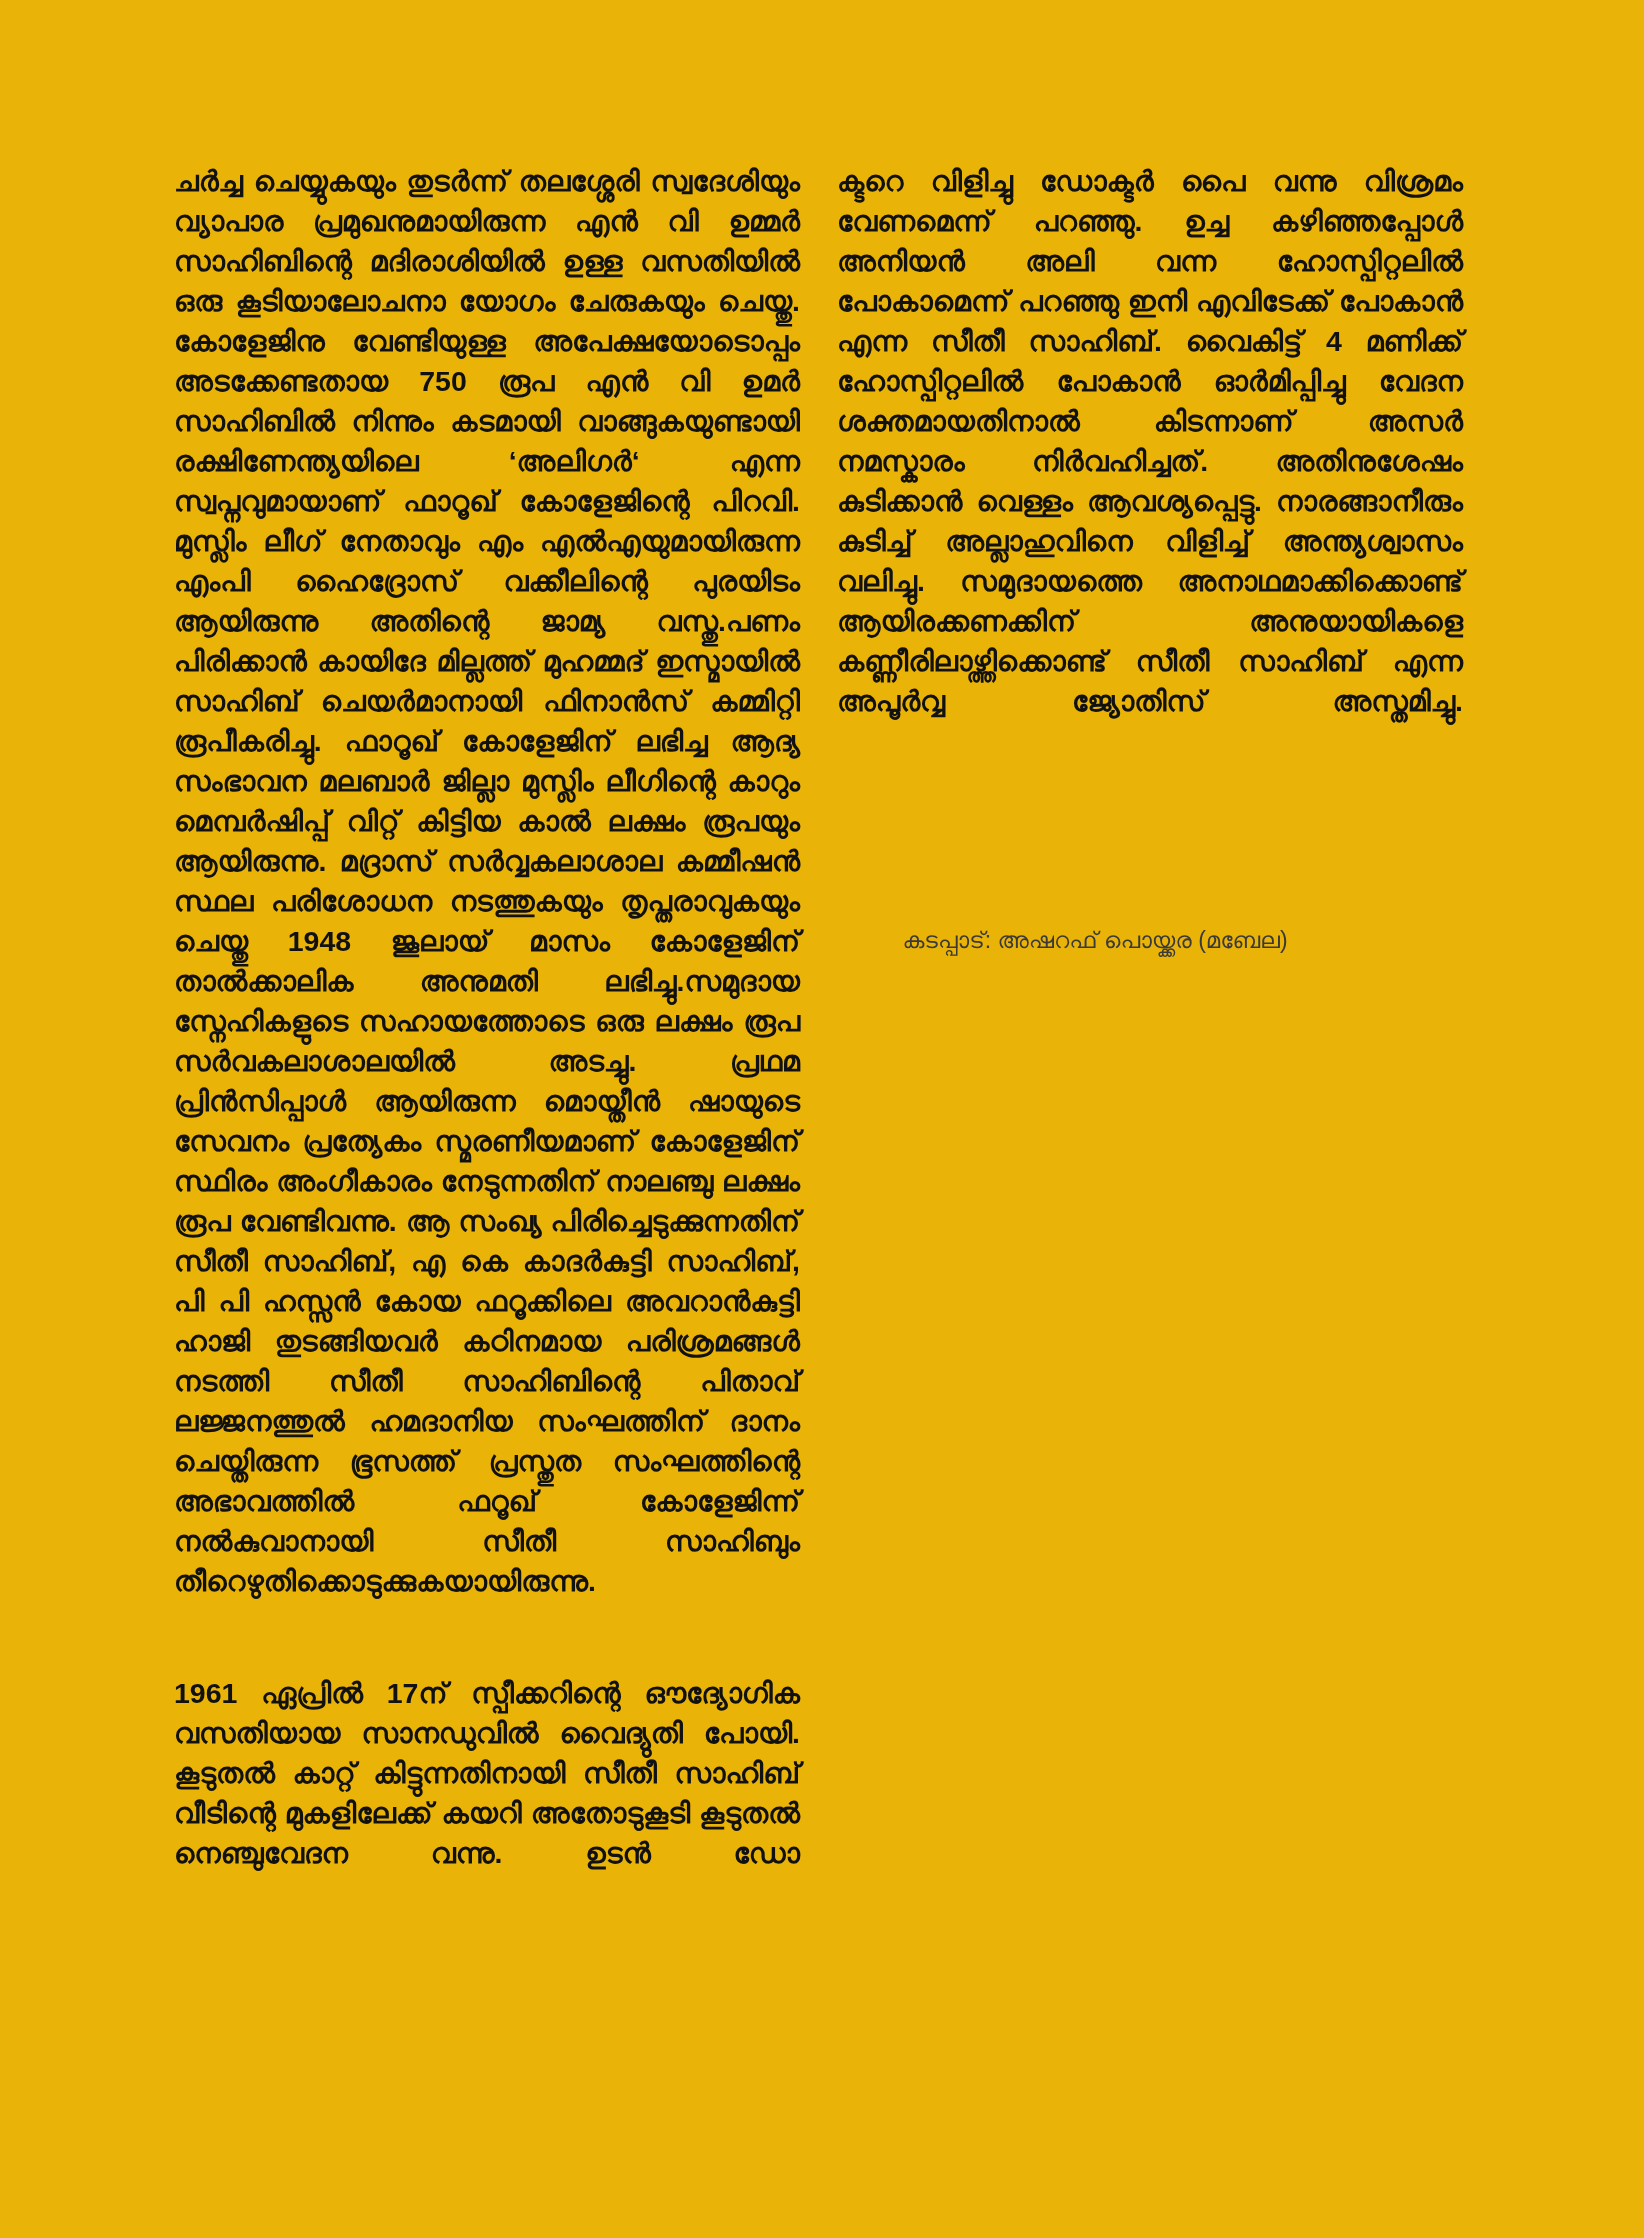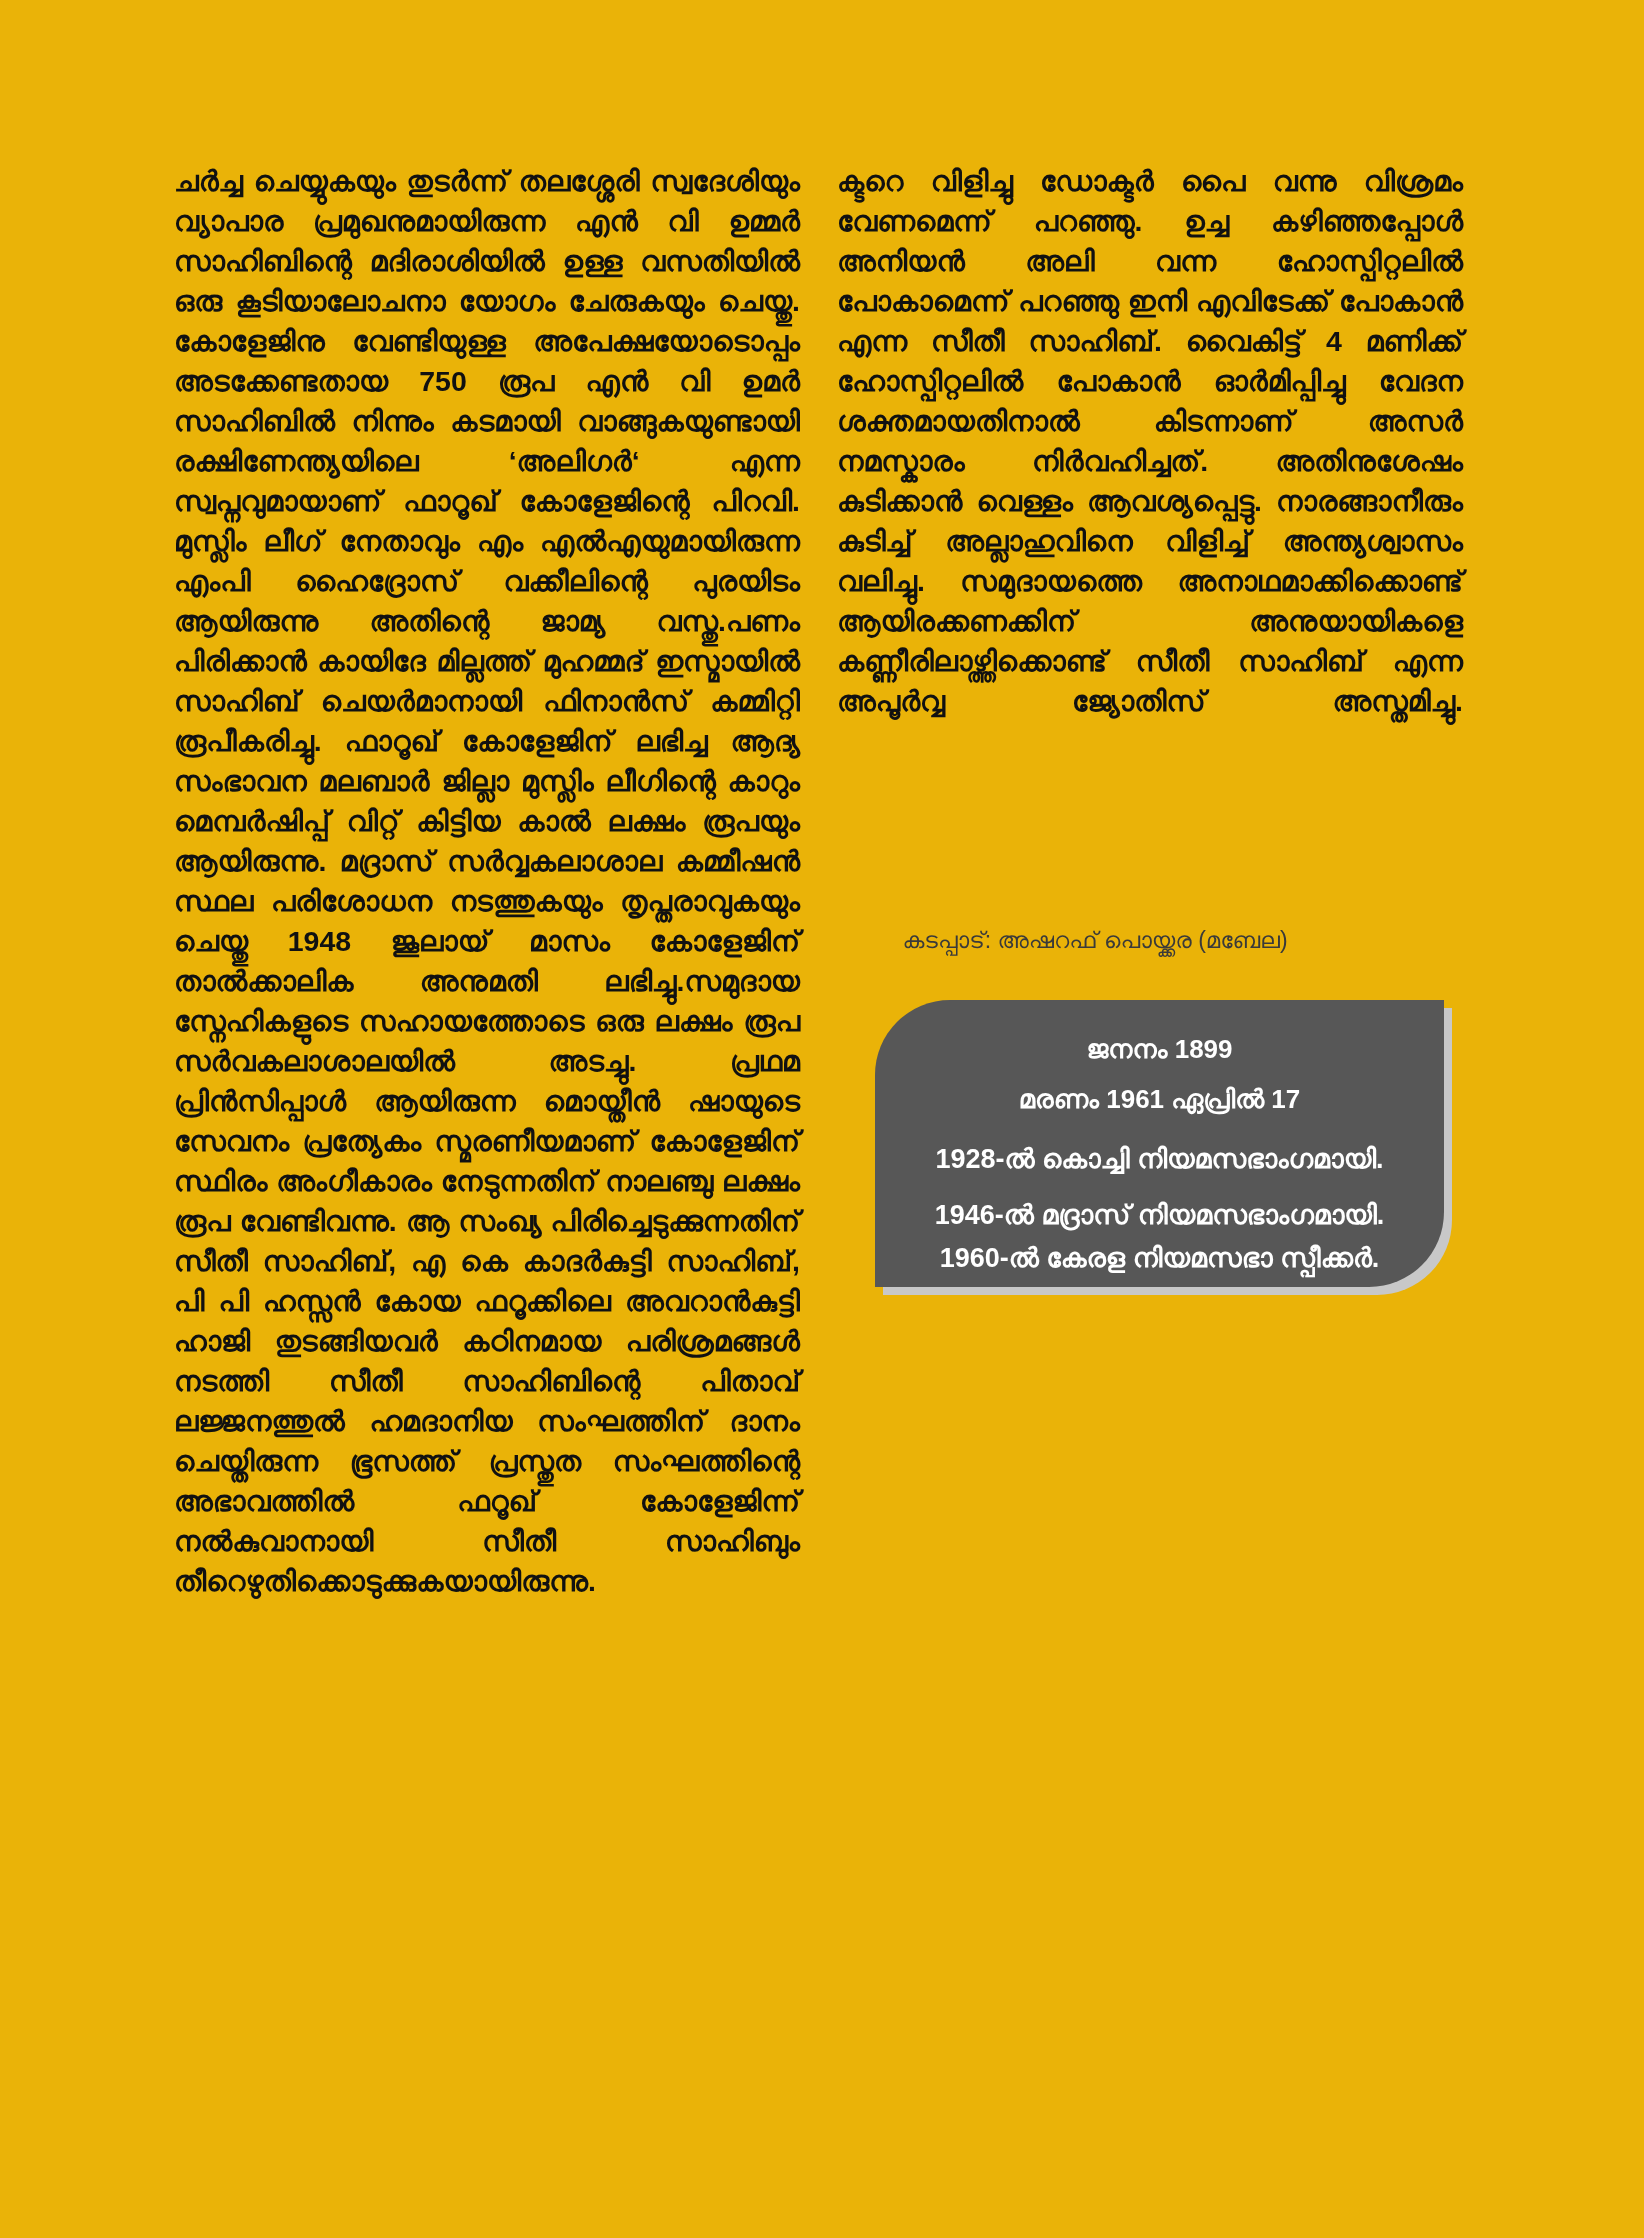--- a/index.html
+++ b/index.html
@@ -119,35 +119,26 @@
 </style>
 </head>
 <body>
 
 <div id="page">
 
   <div id="columns">
 
     <div class="column" id="col-left">
       <p class="para">ചർച്ച ചെയ്യുകയും തുടർന്ന് തലശ്ശേരി സ്വദേശിയും വ്യാപാര പ്രമുഖനുമായിരുന്ന എൻ വി ഉമ്മർ സാഹിബിന്റെ മദിരാശിയിൽ ഉള്ള വസതിയിൽ ഒരു കൂടിയാലോചനാ യോഗം ചേരുകയും ചെയ്തു. കോളേജിനു വേണ്ടിയുള്ള അപേക്ഷയോടൊപ്പം അടക്കേണ്ടതായ 750 രൂപ എൻ വി ഉമർ സാഹിബിൽ നിന്നും കടമായി വാങ്ങുകയുണ്ടായി രക്ഷിണേന്ത്യയിലെ ‘അലിഗർ‘ എന്ന സ്വപ്നവുമായാണ് ഫാറൂഖ് കോളേജിന്റെ പിറവി. മുസ്ലിം ലീഗ് നേതാവും എം എൽഎയുമായിരുന്ന എംപി ഹൈദ്രോസ് വക്കീലിന്റെ പുരയിടം ആയിരുന്നു അതിന്റെ ജാമ്യ വസ്തു.പണം പിരിക്കാൻ കായിദേ മില്ലത്ത് മുഹമ്മദ് ഇസ്മായിൽ സാഹിബ് ചെയർമാനായി ഫിനാൻസ് കമ്മിറ്റി രൂപീകരിച്ചു. ഫാറൂഖ് കോളേജിന് ലഭിച്ച ആദ്യ സംഭാവന മലബാർ ജില്ലാ മുസ്ലിം ലീഗിന്റെ കാറും മെമ്പർഷിപ്പ് വിറ്റ് കിട്ടിയ കാൽ ലക്ഷം രൂപയും ആയിരുന്നു. മദ്രാസ് സർവ്വകലാശാല കമ്മീഷൻ സ്ഥല പരിശോധന നടത്തുകയും തൃപ്തരാവുകയും ചെയ്തു 1948 ജൂലായ് മാസം കോളേജിന് താൽക്കാലിക അനുമതി ലഭിച്ചു.സമുദായ സ്നേഹികളുടെ സഹായത്തോടെ ഒരു ലക്ഷം രൂപ സർവകലാശാലയിൽ അടച്ചു. പ്രഥമ പ്രിൻസിപ്പാൾ ആയിരുന്ന മൊയ്തീൻ ഷായുടെ സേവനം പ്രത്യേകം സ്മരണീയമാണ് കോളേജിന് സ്ഥിരം അംഗീകാരം നേടുന്നതിന് നാലഞ്ചു ലക്ഷം രൂപ വേണ്ടിവന്നു. ആ സംഖ്യ പിരിച്ചെടുക്കുന്നതിന് സീതീ സാഹിബ്, എ കെ കാദർകുട്ടി സാഹിബ്, പി പി ഹസ്സൻ കോയ ഫറൂക്കിലെ അവറാൻകുട്ടി ഹാജി തുടങ്ങിയവർ കഠിനമായ പരിശ്രമങ്ങൾ നടത്തി സീതീ സാഹിബിന്റെ പിതാവ് ലജ്ജനത്തുൽ ഹമദാനിയ സംഘത്തിന് ദാനം ചെയ്തിരുന്ന ഭൂസത്ത് പ്രസ്തുത സംഘത്തിന്റെ അഭാവത്തിൽ ഫറൂഖ് കോളേജിന്ന് നൽകുവാനായി സീതീ സാഹിബും തീറെഴുതിക്കൊടുക്കുകയായിരുന്നു.</p>
+      <p class="para">1961 ഏപ്രിൽ 17ന് സ്പീക്കറിന്റെ ഔദ്യോഗിക വസതിയായ സാനഡുവിൽ വൈദ്യുതി പോയി. കൂടുതൽ കാറ്റ് കിട്ടുന്നതിനായി സീതീ സാഹിബ് വീടിന്റെ മുകളിലേക്ക് കയറി അതോടുകൂടി കൂടുതൽ നെഞ്ചുവേദന വന്നു. ഉടൻ ഡോ</p>
     </div>
 
     <div class="column" id="col-right">
       <p class="para">ക്ടറെ വിളിച്ചു ഡോക്ടർ പൈ വന്നു വിശ്രമം വേണമെന്ന് പറഞ്ഞു. ഉച്ച കഴിഞ്ഞപ്പോൾ അനിയൻ അലി വന്ന ഹോസ്പിറ്റലിൽ പോകാമെന്ന് പറഞ്ഞു ഇനി എവിടേക്ക് പോകാൻ എന്ന സീതീ സാഹിബ്. വൈകിട്ട് 4 മണിക്ക് ഹോസ്പിറ്റലിൽ പോകാൻ ഓർമിപ്പിച്ചു വേദന ശക്തമായതിനാൽ കിടന്നാണ് അസർ നമസ്കാരം നിർവഹിച്ചത്. അതിനുശേഷം കുടിക്കാൻ വെള്ളം ആവശ്യപ്പെട്ടു. നാരങ്ങാനീരും കുടിച്ച് അല്ലാഹുവിനെ വിളിച്ച് അന്ത്യശ്വാസം വലിച്ചു. സമുദായത്തെ അനാഥമാക്കിക്കൊണ്ട് ആയിരക്കണക്കിന് അനുയായികളെ കണ്ണീരിലാഴ്ത്തിക്കൊണ്ട് സീതീ സാഹിബ് എന്ന അപൂർവ്വ ജ്യോതിസ് അസ്തമിച്ചു.</p>
     </div>
 
   </div>
 
   <div id="credit">കടപ്പാട്: അഷറഫ് പൊയ്ക്കര (മബേല)</div>
 
-  <div id="infobox-wrap">
-    <div id="infobox-shadow"></div>
-    <div id="infobox">
-      <div class="infoline birth">ജനനം  1899</div>
-      <div class="infoline death">മരണം  1961 ഏപ്രിൽ 17</div>
-      <div class="infoline term">1928-ൽ കൊച്ചി നിയമസഭാംഗമായി.</div>
-      <div class="infoline term2">1946-ൽ മദ്രാസ് നിയമസഭാംഗമായി.</div>
-      <div class="infoline term3">1960-ൽ കേരള നിയമസഭാ സ്പീക്കർ.</div>
-    </div>
-  </div>
 
 </div>
 
 
 </body></html>

